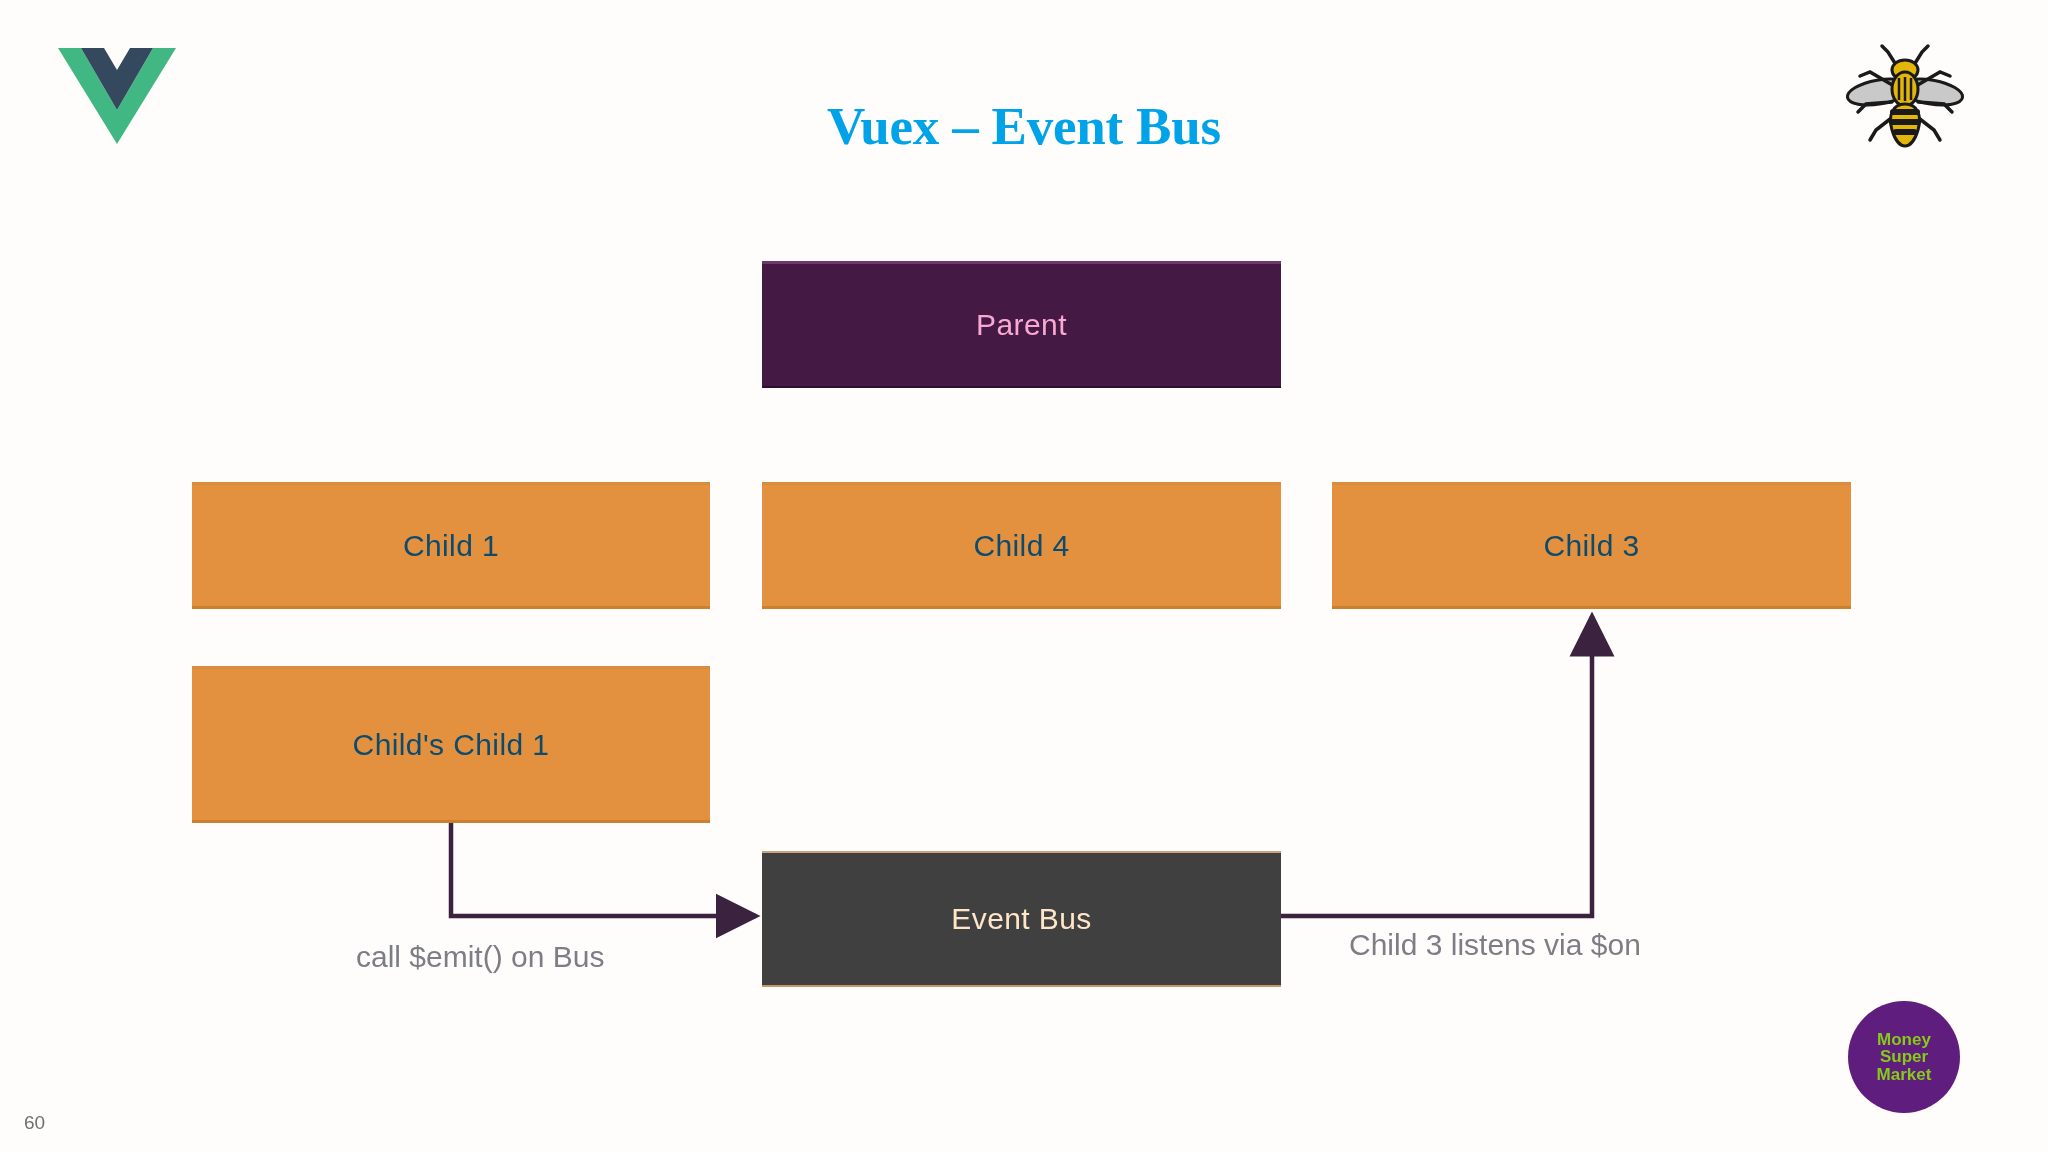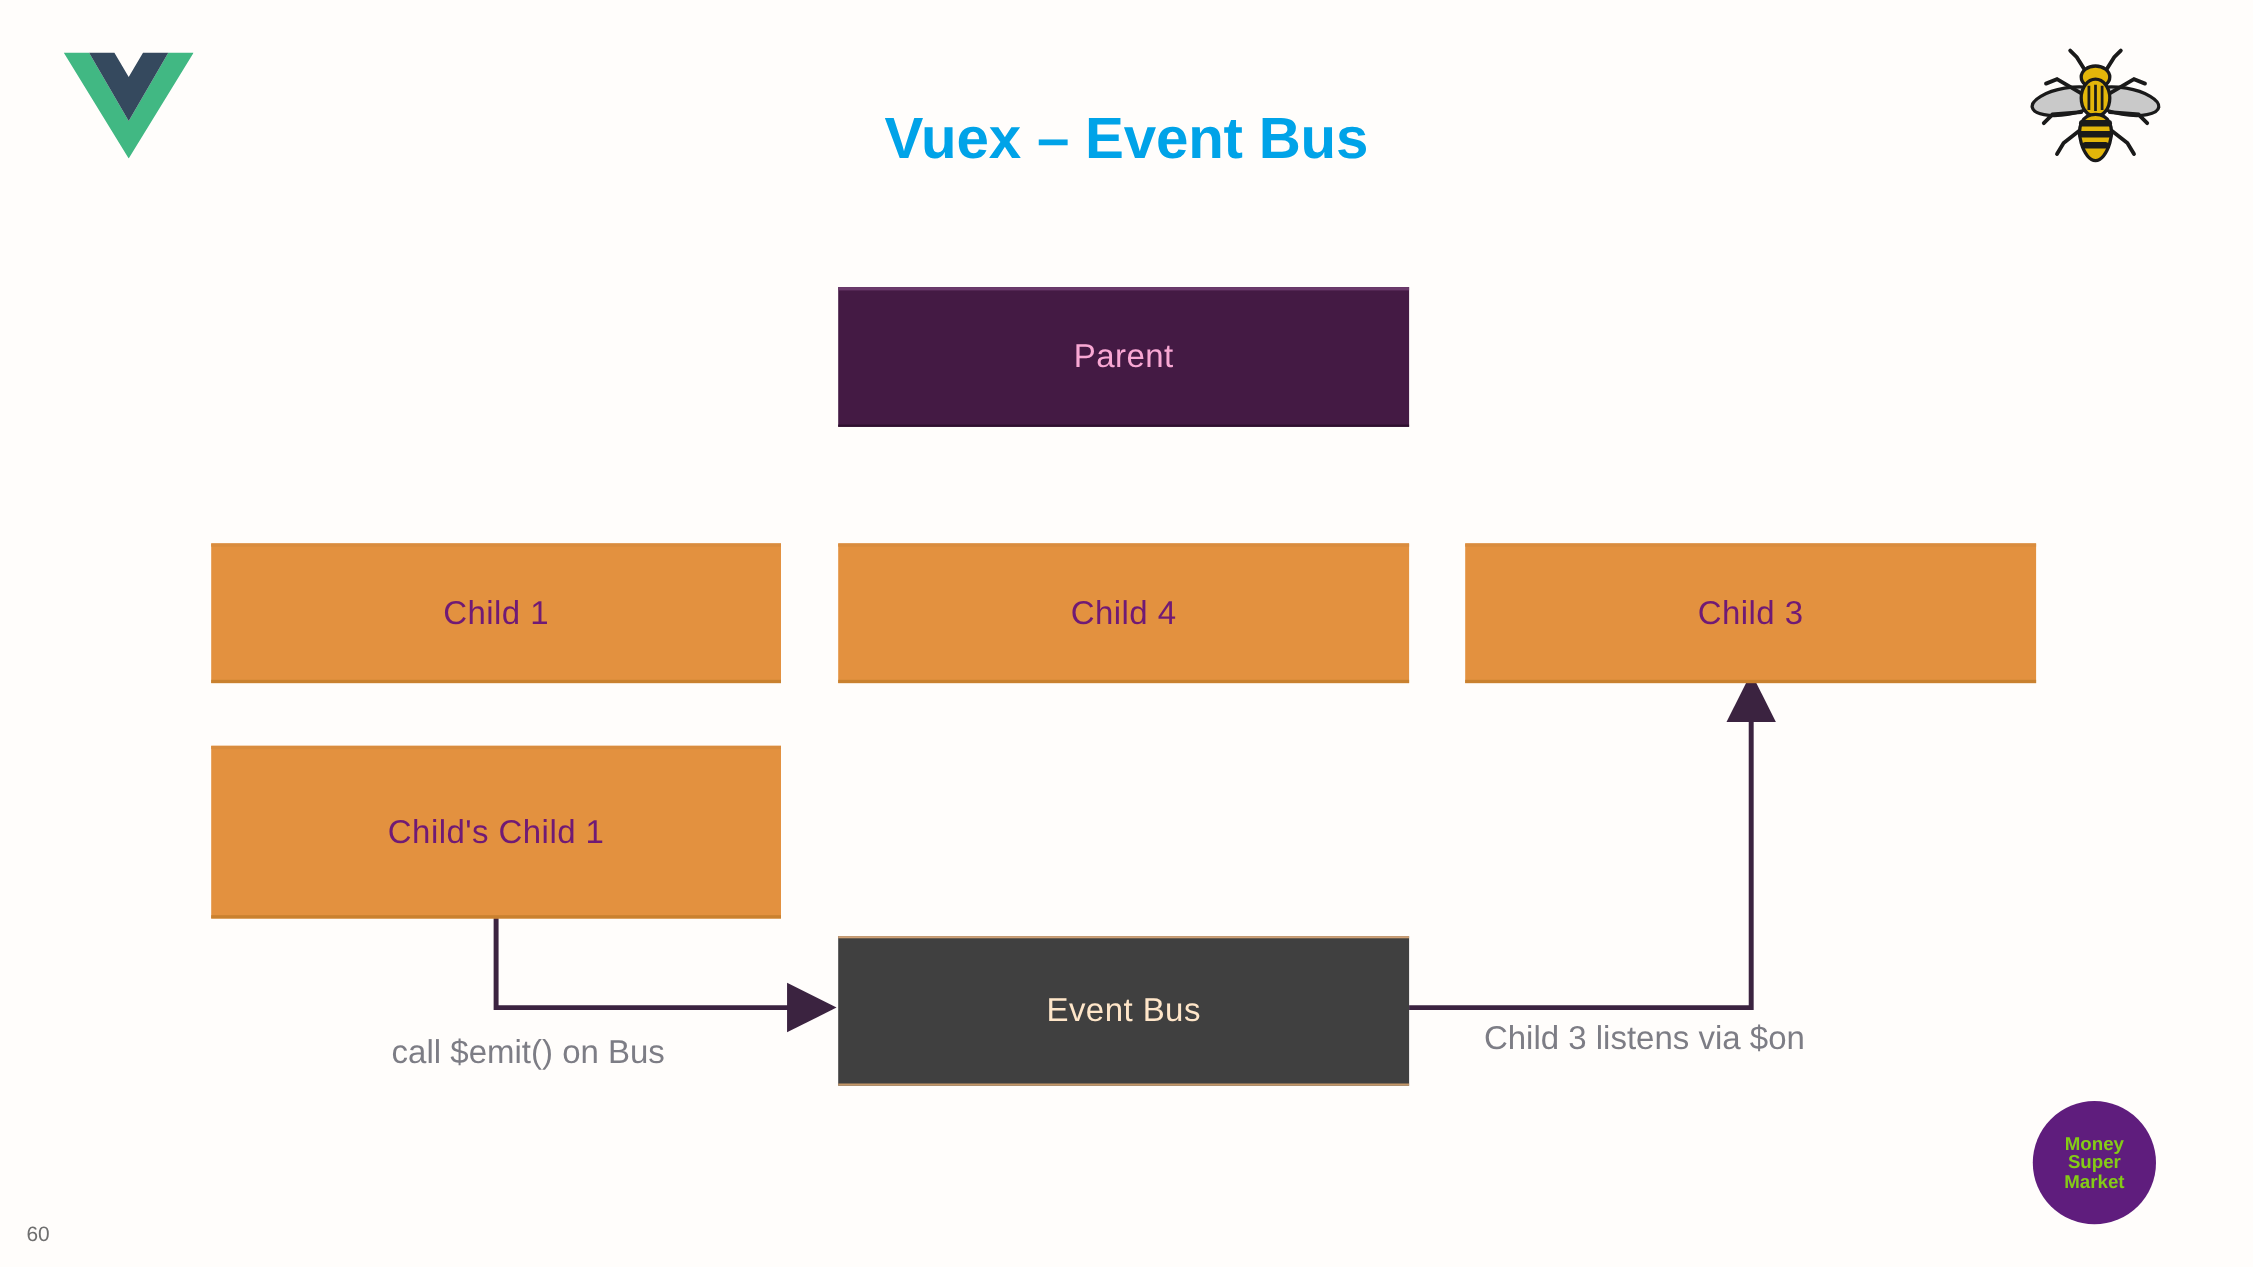--- a/index.html
+++ b/index.html
@@ -34,21 +34,21 @@
   #slide-title {
     position: absolute;
     left: 0;
     top: 96px;
     width: 2048px;
     text-align: center;
     color: #00a3e8;
     font-size: 53px;
     font-weight: bold;
     letter-spacing: -0.2px;
-    font-family: Liberation Sans, sans-serif;
+    font-family: Liberation Serif, serif;
   }
 
   
   .node {
     position: absolute;
     display: flex;
     align-items: center;
     justify-content: center;
     box-sizing: border-box;
     font-size: 30px;
@@ -57,24 +57,23 @@
     font-family: "Liberation Sans", sans-serif;
   }
   .node.parent {
     background: #441a44;
     color: #f9a8d4;
     border-top: 3px solid #6b3a6b;
     border-bottom: 2px solid #2e0f2e;
   }
   .node.child {
     background: #e3913f;
-    color: #701a75;
+    color: #0c4a6e;
     border-top: 3px solid #d98c3e;
     border-bottom: 3px solid #c9812f;
-    margin-top: 12px;
   }
   .node.bus {
     background: #404040;
     color: #ffe6c9;
     border-top: 2px solid #cfa176;
     border-bottom: 2px solid #c49768;
   }
 
   #node-parent      { left: 762px; top: 261px;  width: 519px; height: 127px; }
   #node-child1      { left: 192px; top: 482px;  width: 518px; height: 127px; }

